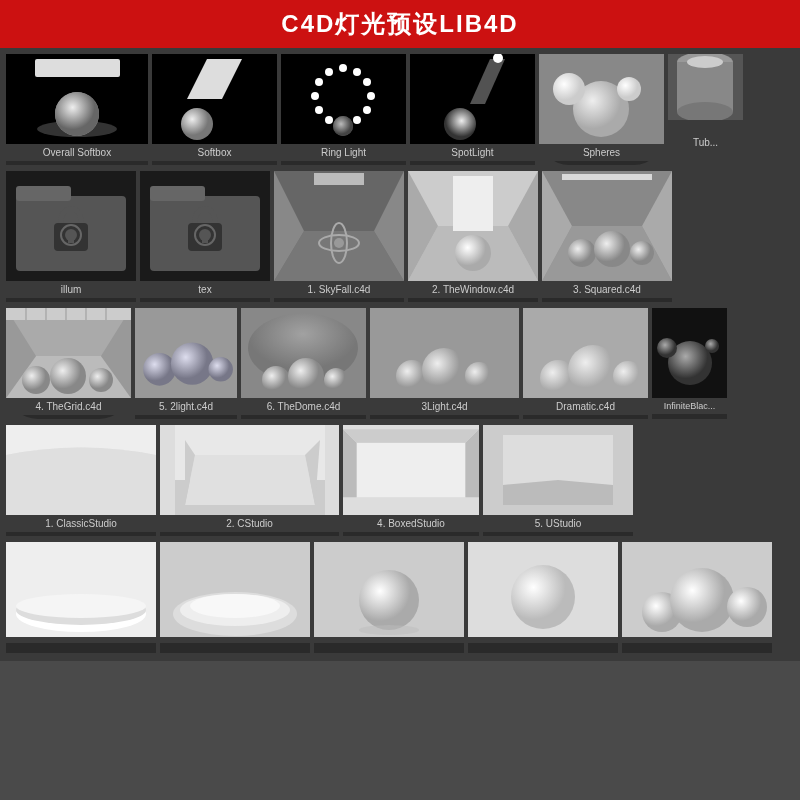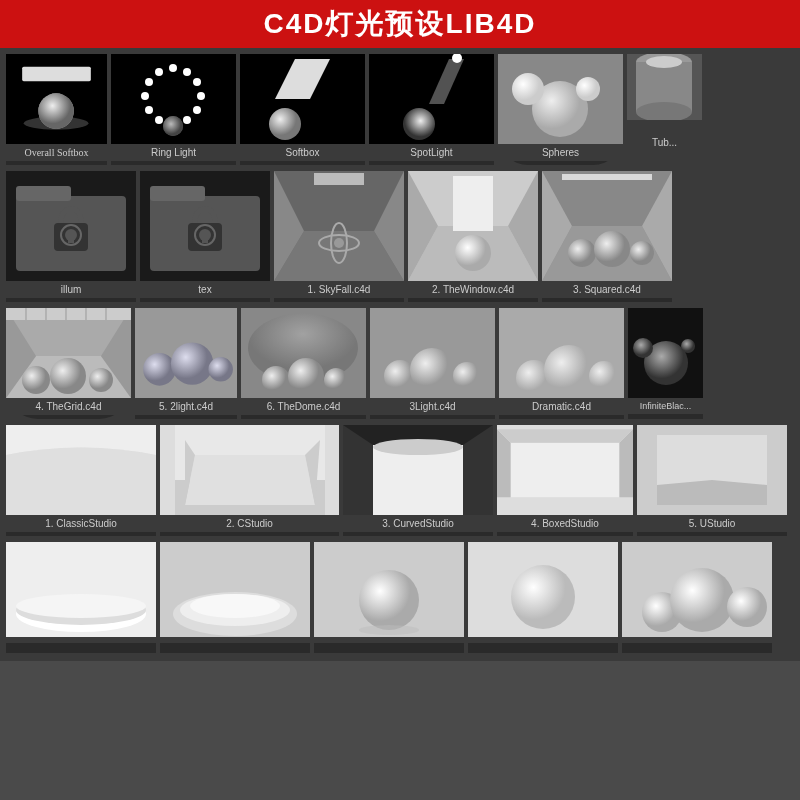--- a/index.html
+++ b/index.html
@@ -16,21 +16,21 @@
       text-align: center;
       padding: 8px 0;
       height: 48px;
       display: flex;
       align-items: center;
       justify-content: center;
     }
 
     .header h1 {
       color: white;
-      font-size: 28px;
+      font-size: 24px;
       font-weight: bold;
       letter-spacing: 2px;
     }
 
     
     .row {
       display: flex;
       margin-bottom: 2px;
     }
 
@@ -67,37 +67,53 @@
 <div>
 
   <div class="header">
     <h1>C4D灯光预设LIB4D</h1>
   </div>
 
   <div style="padding:4px; background:#3a3a3a;">
 
     <div class="row" style="height:115px;">
 
-      <div class="cell" style="width:101px;font-family:Liberation Serif, serif;">
+      <div class="cell" style="width:142px;">
         <div class="thumb" style="height:90px; background:#000; width:100%;">
           <svg viewBox="0 0 125 90" width="125" height="90">
 
             <rect x="20" y="5" width="85" height="18" fill="#ddd" rx="2"></rect>
 
             <ellipse cx="62" cy="75" rx="40" ry="8" fill="#333"></ellipse>
 
             <circle cx="62" cy="60" r="22" fill="#999"></circle>
             <radialGradient id="sg1" cx="40%" cy="35%">
               <stop offset="0%" stop-color="#eee"></stop>
               <stop offset="100%" stop-color="#666"></stop>
             </radialGradient>
             <circle cx="62" cy="60" r="22" fill="url(#sg1)"></circle>
           </svg>
         </div>
         <div class="label">Overall Softbox</div>
+      </div>
+
+      <div class="cell" style="width:125px;">
+        <div class="thumb" style="height:90px; background:#000; width:100%;">
+          <svg viewBox="0 0 125 90" width="125" height="90">
+
+            <polygon points="55,5 90,5 70,45 35,45" fill="#ddd"></polygon>
+
+            <radialGradient id="sg2" cx="35%" cy="35%">
+              <stop offset="0%" stop-color="#eee"></stop>
+              <stop offset="100%" stop-color="#777"></stop>
+            </radialGradient>
+            <circle cx="45" cy="70" r="16" fill="url(#sg2)"></circle>
+          </svg>
+        </div>
+        <div class="label">Softbox</div>
       </div>
 
       <div class="cell" style="width:125px;">
         <div class="thumb" style="height:90px; background:#000; width:100%;">
           <svg viewBox="0 0 125 90" width="125" height="90">
 
             <g transform="translate(62,42)">
               <circle cx="0" cy="-28" r="4" fill="white"></circle>
               <circle cx="14" cy="-24" r="4" fill="white"></circle>
               <circle cx="24" cy="-14" r="4" fill="white"></circle>
@@ -120,36 +136,20 @@
             <circle cx="62" cy="72" r="10" fill="url(#rg1)"></circle>
           </svg>
         </div>
         <div class="label">Ring Light</div>
       </div>
 
       <div class="cell" style="width:125px;">
         <div class="thumb" style="height:90px; background:#000; width:100%;">
           <svg viewBox="0 0 125 90" width="125" height="90">
 
-            <polygon points="55,5 90,5 70,45 35,45" fill="#ddd"></polygon>
-
-            <radialGradient id="sg2" cx="35%" cy="35%">
-              <stop offset="0%" stop-color="#eee"></stop>
-              <stop offset="100%" stop-color="#777"></stop>
-            </radialGradient>
-            <circle cx="45" cy="70" r="16" fill="url(#sg2)"></circle>
-          </svg>
-        </div>
-        <div class="label">Softbox</div>
-      </div>
-
-      <div class="cell" style="width:125px;">
-        <div class="thumb" style="height:90px; background:#000; width:100%;">
-          <svg viewBox="0 0 125 90" width="125" height="90">
-
             <polygon points="80,5 95,5 75,50 60,50" fill="#888" opacity="0.6"></polygon>
             <circle cx="88" cy="4" r="5" fill="#fff"></circle>
 
             <radialGradient id="sg3" cx="55%" cy="40%">
               <stop offset="0%" stop-color="#eee"></stop>
               <stop offset="100%" stop-color="#333"></stop>
             </radialGradient>
             <circle cx="50" cy="70" r="16" fill="url(#sg3)"></circle>
           </svg>
         </div>
@@ -349,21 +349,21 @@
               <stop offset="100%" stop-color="#888"></stop>
             </radialGradient>
             <circle cx="35" cy="72" r="14" fill="url(#td1)"></circle>
             <circle cx="65" cy="68" r="18" fill="url(#td1)"></circle>
             <circle cx="95" cy="72" r="12" fill="url(#td1)"></circle>
           </svg>
         </div>
         <div class="label">6. TheDome.c4d</div>
       </div>
 
-      <div class="cell" style="width:125px;">
+      <div class="cell" style="width:149px;">
         <div class="thumb" style="height:90px; background:#999; width:100%;">
           <svg viewBox="0 0 125 90" width="125" height="90">
             <rect x="0" y="0" width="125" height="90" fill="#999"></rect>
             <radialGradient id="3l1" cx="35%" cy="35%">
               <stop offset="0%" stop-color="#eee"></stop>
               <stop offset="100%" stop-color="#999"></stop>
             </radialGradient>
             <circle cx="30" cy="68" r="16" fill="url(#3l1)"></circle>
             <circle cx="62" cy="62" r="22" fill="url(#3l1)"></circle>
             <circle cx="97" cy="68" r="14" fill="url(#3l1)"></circle>
@@ -428,34 +428,20 @@
             <rect x="0" y="55" width="150" height="35" fill="#ccc"></rect>
 
             <polygon points="10,80 140,80 130,30 20,30" fill="#e0e0e0"></polygon>
             <polygon points="10,80 20,30 10,15" fill="#ccc"></polygon>
             <polygon points="140,80 130,30 145,15" fill="#ccc"></polygon>
           </svg>
         </div>
         <div class="label">2. CStudio</div>
       </div>
 
-      <div class="cell" style="width:150px;">
-        <div class="thumb" style="height:90px; background:#222; width:100%;">
-          <svg viewBox="0 0 150 90" width="150" height="90">
-            <rect x="0" y="0" width="150" height="90" fill="#222"></rect>
-
-            <polygon points="0,0 30,20 30,90 0,90" fill="#333"></polygon>
-            <polygon points="150,0 120,20 120,90 150,90" fill="#333"></polygon>
-            <rect x="30" y="20" width="90" height="70" fill="#eee"></rect>
-
-            <ellipse cx="75" cy="22" rx="45" ry="8" fill="#ccc"></ellipse>
-          </svg>
-        </div>
-        <div class="label">3. CurvedStudio</div>
-      </div>
 
       <div class="cell" style="width:136px;">
         <div class="thumb" style="height:90px; background:#ddd; width:100%;">
           <svg viewBox="0 0 150 90" width="150" height="90">
             <rect x="0" y="0" width="150" height="90" fill="#ddd"></rect>
 
             <rect x="15" y="15" width="120" height="60" fill="#eee"></rect>
             <polygon points="15,15 0,0 0,75 15,75" fill="#bbb"></polygon>
             <polygon points="135,15 150,0 150,75 135,75" fill="#bbb"></polygon>
             <polygon points="15,15 135,15 150,0 0,0" fill="#ccc"></polygon>

